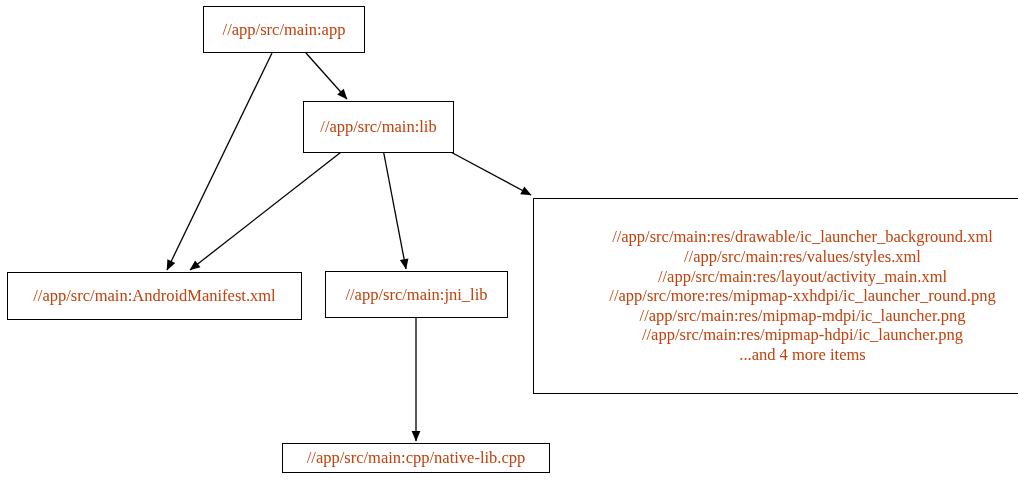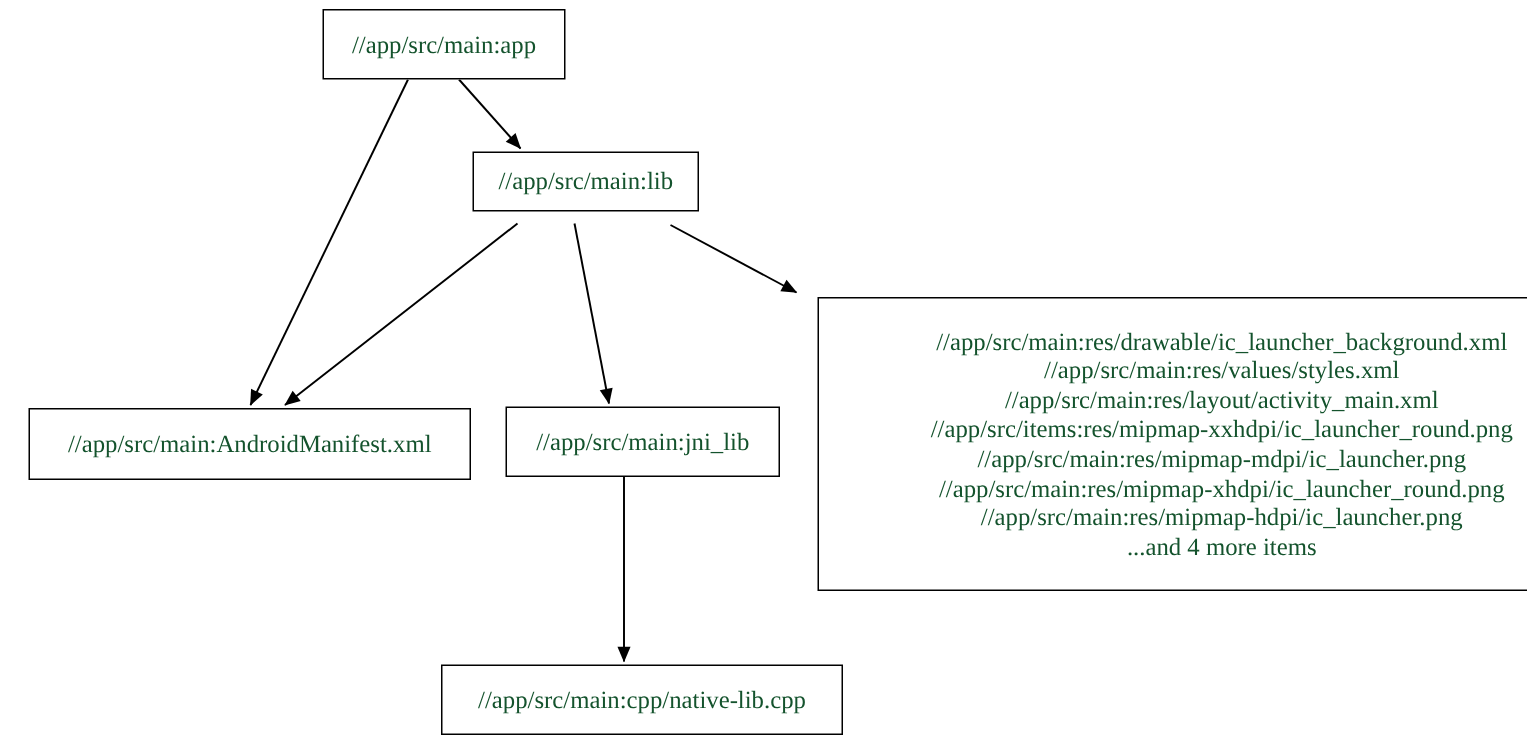--- a/index.html
+++ b/index.html
@@ -16,37 +16,36 @@
   }
   #edges {
     position: absolute;
     left: 0; top: 0;
     width: 1018px; height: 496px;
   }
   .node {
     position: absolute;
     border: 1px solid #000000;
     background: #ffffff;
-    color: #14532d;
+    color: #c2410c;
     display: flex;
     flex-direction: column;
     align-items: center;
     justify-content: center;
     font-size: 16.5px;
     line-height: 19.6px;
     text-align: center;
     white-space: nowrap;
-    margin-left: 12px;
   }
   .node-app        { left: 203px; top:   6px; width: 162px; height: 47px; }
-  .node-lib        { left: 303px; top: 101px; width: 151px; height: 40px; }
+  .node-lib        { left: 303px; top: 101px; width: 151px; height: 52px; }
   .node-manifest   { left:   7px; top: 272px; width: 295px; height: 48px; }
   .node-jni        { left: 325px; top: 271px; width: 183px; height: 47px; }
   .node-resources  { left: 533px; top: 198px; width: 539px; height: 196px; }
-  .node-native     { left: 282px; top: 443px; width: 268px; height: 47px; }
+  .node-native     { left: 282px; top: 443px; width: 268px; height: 30px; }
   .res-line { display: block; }
 </style>
 </head>
 <body>
 
 <div id="canvas">
 
   <svg id="edges" width="1018" height="496" viewBox="0 0 1018 496" xmlns="http://www.w3.org/2000/svg">
     <defs>
       <marker id="arrow" viewBox="0 0 10 10" refX="9.5" refY="5" markerWidth="10" markerHeight="8" orient="auto-start-reverse">
@@ -74,23 +73,22 @@
   </div>
 
   <div class="node node-jni">
     <span>//app/src/main:jni_lib</span>
   </div>
 
   <div class="node node-resources">
     <span class="res-line">//app/src/main:res/drawable/ic_launcher_background.xml</span>
     <span class="res-line">//app/src/main:res/values/styles.xml</span>
     <span class="res-line">//app/src/main:res/layout/activity_main.xml</span>
-    <span class="res-line">//app/src/items:res/mipmap-xxhdpi/ic_launcher_round.png</span>
+    <span class="res-line">//app/src/more:res/mipmap-xxhdpi/ic_launcher_round.png</span>
     <span class="res-line">//app/src/main:res/mipmap-mdpi/ic_launcher.png</span>
-    <span class="res-line">//app/src/main:res/mipmap-xhdpi/ic_launcher_round.png</span>
     <span class="res-line">//app/src/main:res/mipmap-hdpi/ic_launcher.png</span>
     <span class="res-line">...and 4 more items</span>
   </div>
 
   <div class="node node-native">
     <span>//app/src/main:cpp/native-lib.cpp</span>
   </div>
 
 </div>
 

